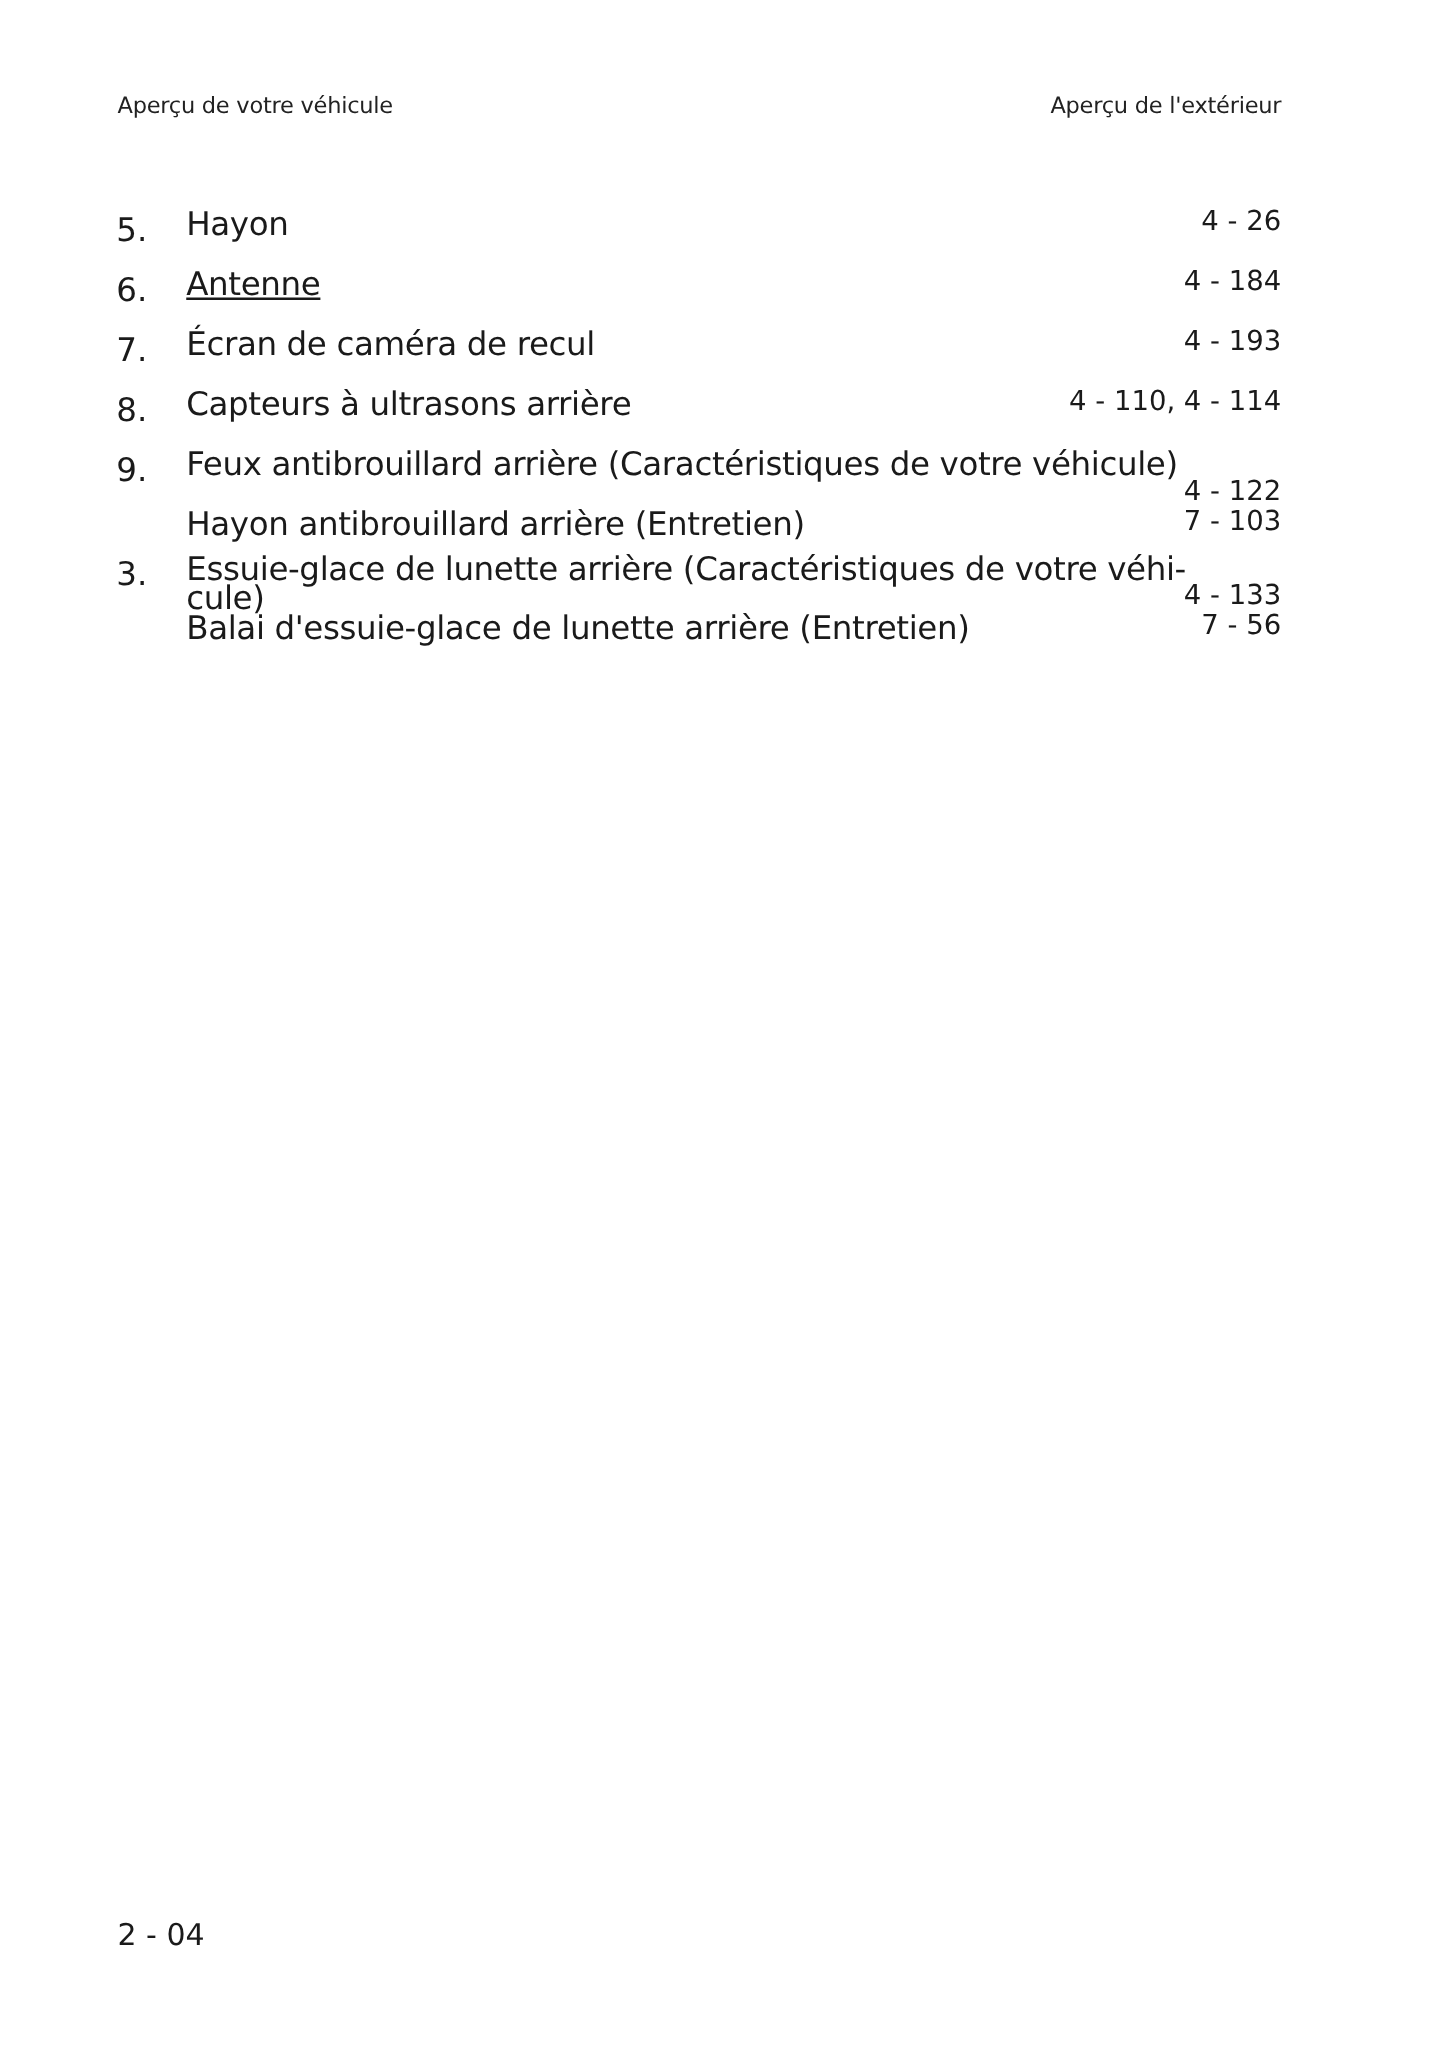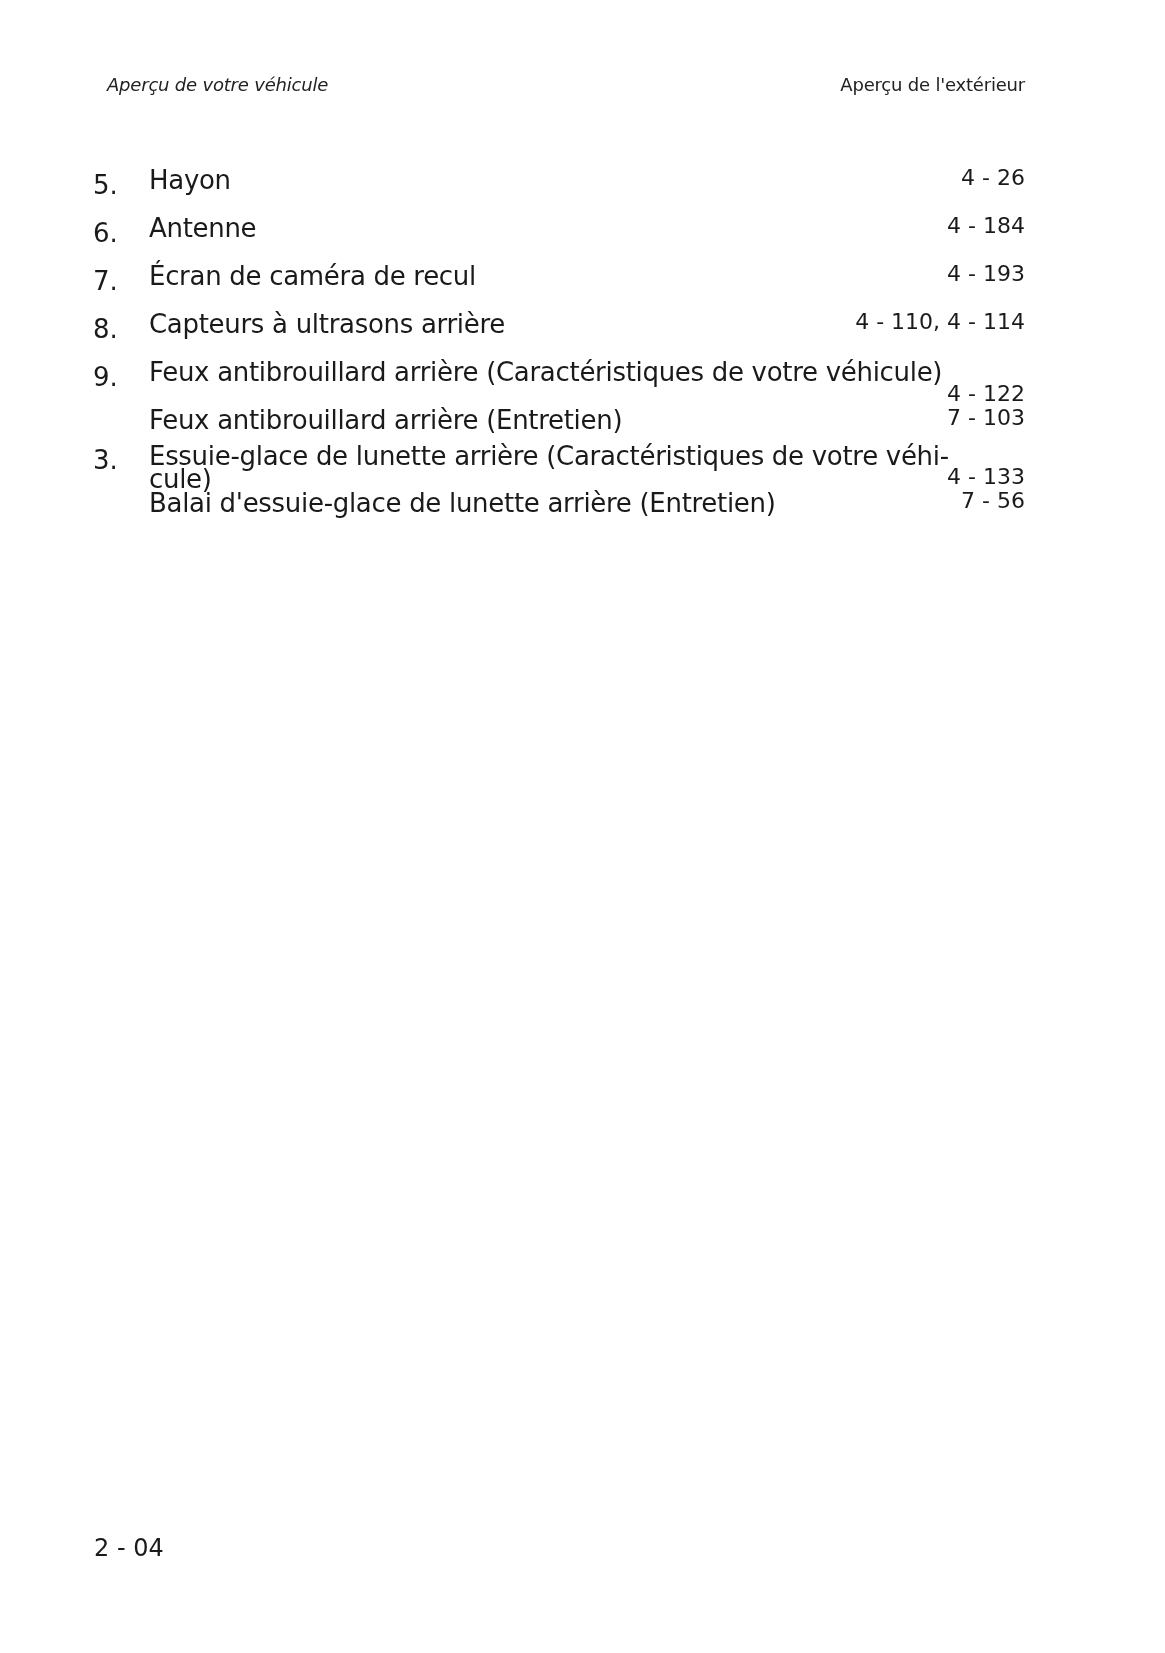--- a/index.html
+++ b/index.html
@@ -15,21 +15,21 @@
       font-family: "DejaVu Sans", sans-serif;
       color: #1a1a1a;
     }
     .hdr {
       position: absolute;
       top: 74px;
       font-size: 18px;
       letter-spacing: -0.2px;
       color: #222;
     }
-    .hdr-left { left: 107px; font-style: italic; }
+    .hdr-left { left: 94px; }
     .hdr-right { right: 140px; text-align: center; }
 
     .num {
       position: absolute;
       left: 93px;
       font-size: 26px;
       color: #1a1a1a;
     }
     .txt {
       position: absolute;
@@ -63,41 +63,41 @@
 <div class="hdr hdr-right">Aperçu de l'extérieur</div>
 
 <div>
   <div class="num" style="top:170px;">5.</div>
   <div class="txt" style="top:165px;">Hayon</div>
   <div class="pg" style="top:165px;">4 - 26</div>
 </div>
 
 <div>
   <div class="num" style="top:218px;">6.</div>
-  <div class="txt" style="top:213px;">Antenne</div>
+  <div class="txt" style="top:213px;text-decoration:underline;">Antenne</div>
   <div class="pg" style="top:213px;">4 - 184</div>
 </div>
 
 <div>
   <div class="num" style="top:266px;">7.</div>
   <div class="txt" style="top:261px;">Écran de caméra de recul</div>
   <div class="pg" style="top:261px;">4 - 193</div>
 </div>
 
 <div>
   <div class="num" style="top:314px;">8.</div>
   <div class="txt" style="top:309px;">Capteurs à ultrasons arrière</div>
   <div class="pg" style="top:309px;">4 - 110, 4 - 114</div>
 </div>
 
 <div>
   <div class="num" style="top:362px;">9.</div>
   <div class="txt" style="top:357px;">Feux antibrouillard arrière (Caractéristiques de votre véhicule)</div>
   <div class="pg" style="top:381px;">4 - 122</div>
-  <div class="txt" style="top:405px;">Feux antibrouillard arrière (Entretien)</div>
+  <div class="txt" style="top:405px;">Hayon antibrouillard arrière (Entretien)</div>
   <div class="pg" style="top:405px;">7 - 103</div>
 </div>
 
 <div>
   <div class="num" style="top:445px;">3.</div>
   <div class="txt" style="top:441px;">Essuie-glace de lunette arrière (Caractéristiques de votre véhi-</div>
   <div class="txt" style="top:464px;">cule)</div>
   <div class="pg" style="top:464px;">4 - 133</div>
   <div class="txt" style="top:488px;">Balai d'essuie-glace de lunette arrière (Entretien)</div>
   <div class="pg" style="top:488px;">7 - 56</div>

